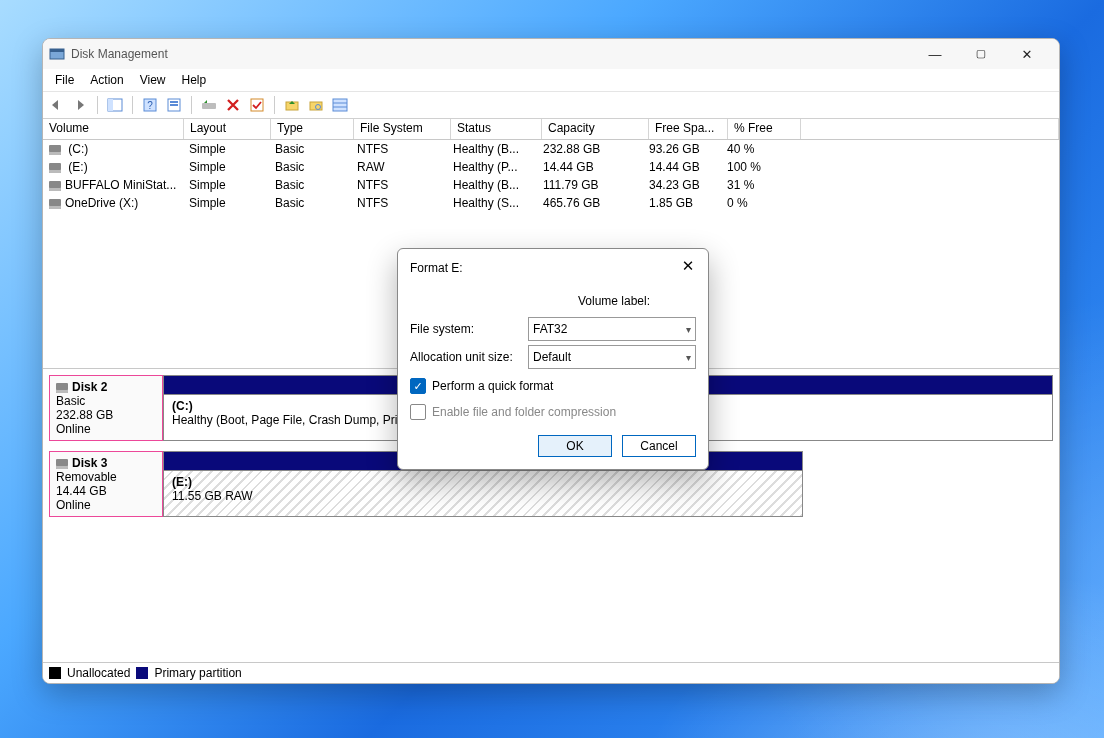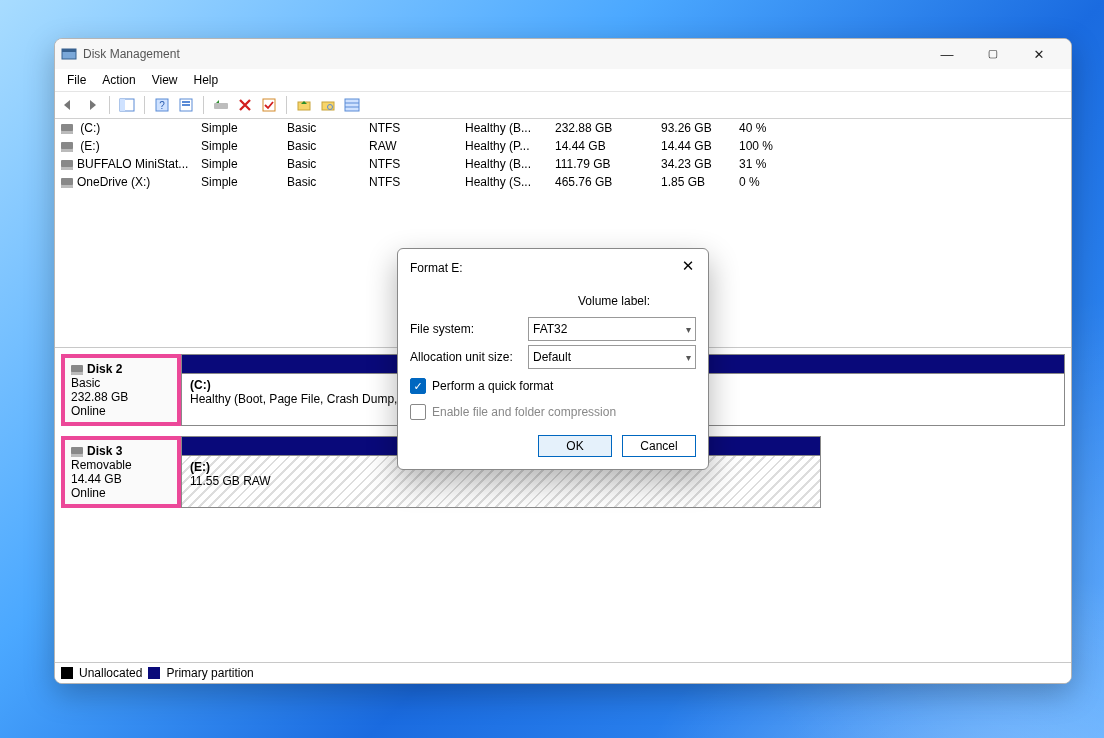--- a/index.html
+++ b/index.html
@@ -18,21 +18,21 @@
     position: absolute;
     inset: 0;
     background:
       radial-gradient(ellipse 600px 400px at 90% 110%, #ffffff55, transparent 60%),
       radial-gradient(ellipse 800px 500px at 110% 80%, #ffffff33, transparent 60%),
       linear-gradient(135deg, #a8dcff 0%, #4ba8ff 35%, #1a6be0 60%, #3f9dff 100%);
   }
 
   .window {
     position: absolute;
-    left: 54px;
+    left: 42px;
     top: 38px;
     width: 1016px;
     height: 644px;
     background: #ffffff;
     border: 1px solid #b5b5b5;
     border-radius: 8px;
     box-shadow: 0 10px 30px rgba(0,0,0,.25);
     display: flex;
     flex-direction: column;
     overflow: hidden;
@@ -118,21 +118,21 @@
     background:#fff;
     padding: 6px;
     overflow:hidden;
   }
   .disk-block {
     display:flex;
     margin-bottom: 10px;
   }
   .disk-info {
     width: 100px;
-    border: 4px solid #ec4899;
+    border: 1px solid #ec4899;
     padding: 4px 6px;
     background:#fafafa;
   }
   .disk-info .dname { font-weight:bold; }
   .disk-vol-wrap {
     flex:1;
     display:flex;
     flex-direction:column;
   }
   .disk-header {
@@ -333,20 +333,31 @@
       </span>
     <span class="tb-btn">
         <svg width="16" height="14" viewBox="0 0 16 14">
           <rect x="1" y="1" width="14" height="12" fill="#cfe2ff" stroke="#5a8bd6"></rect>
           <line x1="1" y1="5" x2="15" y2="5" stroke="#5a8bd6"></line>
           <line x1="1" y1="9" x2="15" y2="9" stroke="#5a8bd6"></line>
         </svg>
       </span>
   </div>
 
+  <div class="columns">
+    <div class="col c0">Volume</div>
+    <div class="col c1">Layout</div>
+    <div class="col c2">Type</div>
+    <div class="col c3">File System</div>
+    <div class="col c4">Status</div>
+    <div class="col c5">Capacity</div>
+    <div class="col c6">Free Spa...</div>
+    <div class="col c7">% Free</div>
+    <div class="col c8"></div>
+  </div>
 
   <div class="vol-list">
     <div class="vol-row">
       <div class="cell c0"><span class="drive-ic"></span><span> (C:)</span></div>
       <div class="cell c1">Simple</div>
       <div class="cell c2">Basic</div>
       <div class="cell c3">NTFS</div>
       <div class="cell c4">Healthy (B...</div>
       <div class="cell c5">232.88 GB</div>
       <div class="cell c6">93.26 GB</div>

